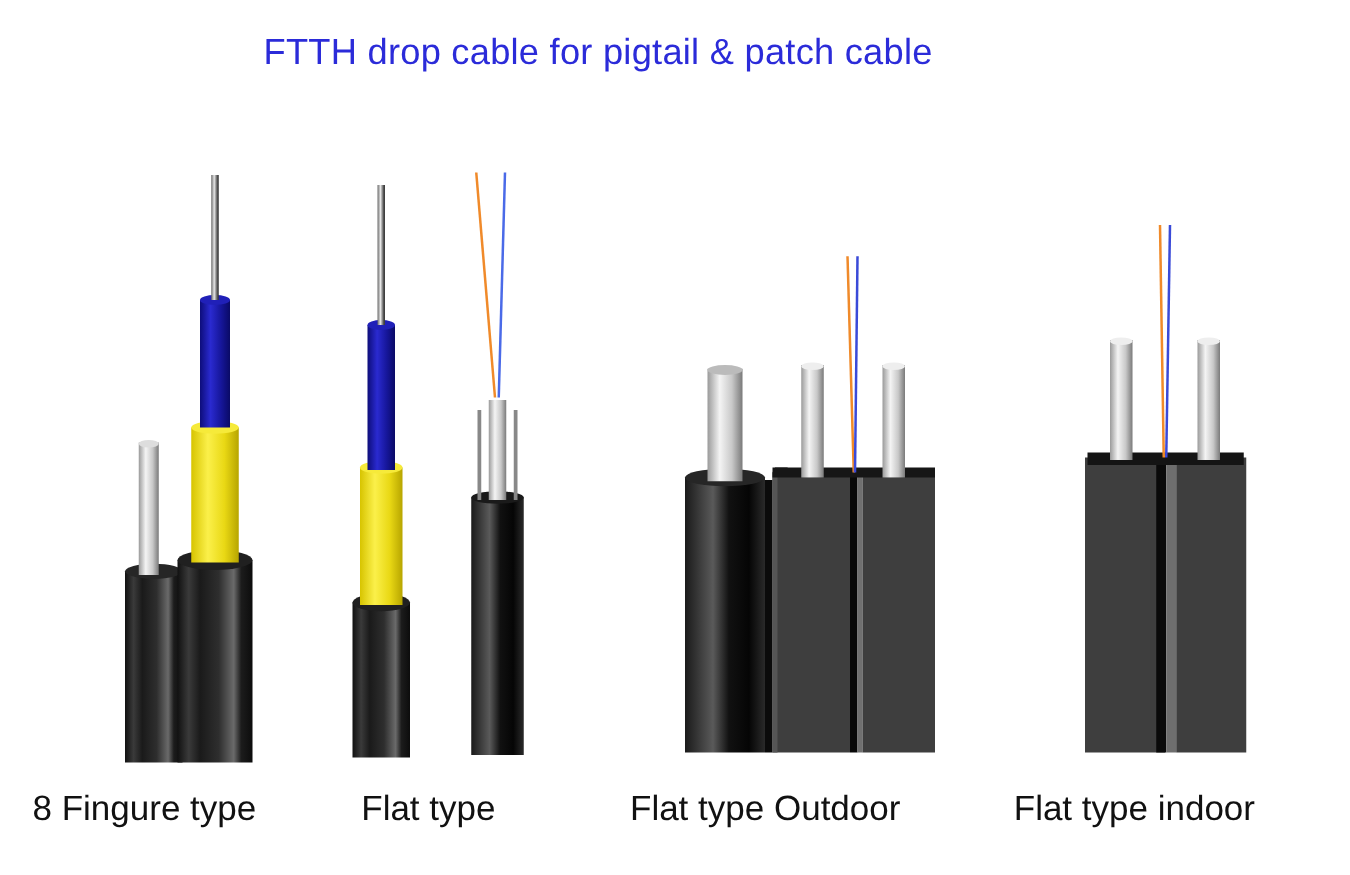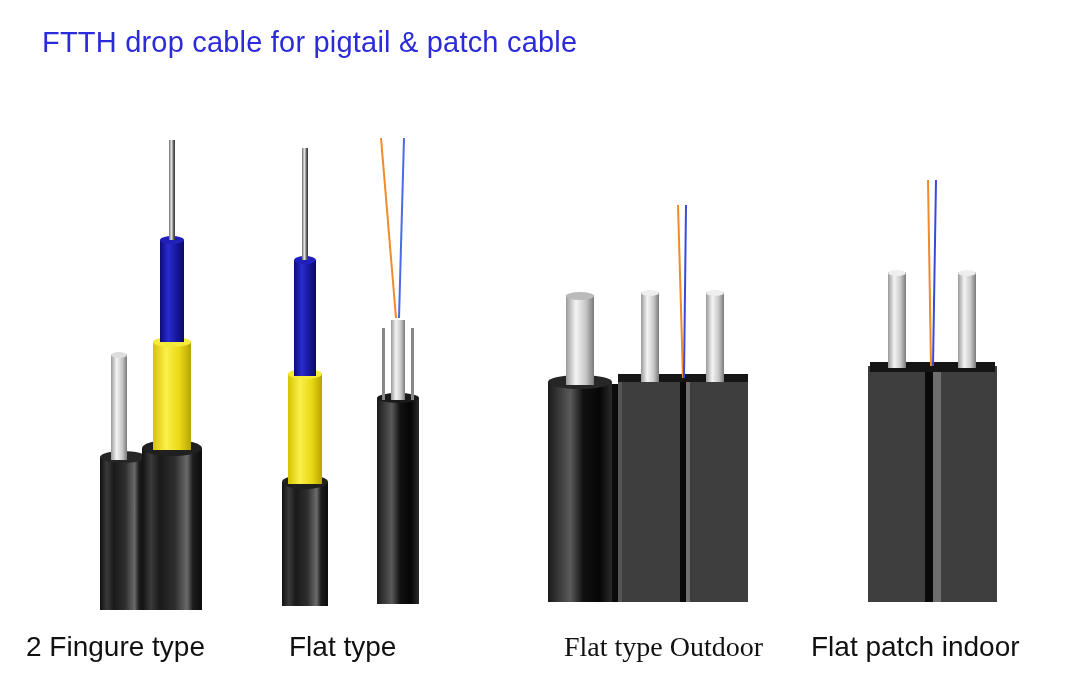--- a/index.html
+++ b/index.html
@@ -1,17 +1,17 @@
 <!DOCTYPE html>
 <html><head>
 <meta charset="utf-8">
 <style>
   html,body{margin:0;padding:0;background:#ffffff;}
   body{width:1080px;height:700px;position:relative;overflow:hidden;font-family:"Liberation Sans",sans-serif;}
-  .title{position:absolute;left:0;top:26px;width:957px;text-align:left;font-size:29px;color:#2b2bd9;letter-spacing:0.2px;padding-left:42px;}
+  .title{position:absolute;left:0;top:26px;width:957px;text-align:center;font-size:29px;color:#2b2bd9;letter-spacing:0.2px;}
   .illus{position:absolute;left:0;top:0;width:1080px;height:700px;}
   .label{position:absolute;top:631px;font-size:28px;color:#111111;white-space:nowrap;}
 </style>
 </head>
 <body>
 
 <div class="title">FTTH drop cable for pigtail &amp; patch cable</div>
 
 <svg class="illus" viewBox="0 0 1080 700" xmlns="http://www.w3.org/2000/svg">
   <defs>
@@ -118,16 +118,16 @@
     <rect x="870" y="362" width="125" height="10" fill="#141414"></rect>
     <rect x="888" y="272" width="18" height="96" fill="url(#gSteel)"></rect>
     <ellipse cx="897" cy="273" rx="9" ry="3" fill="#eee"></ellipse>
     <rect x="958" y="272" width="18" height="96" fill="url(#gSteel)"></rect>
     <ellipse cx="967" cy="273" rx="9" ry="3" fill="#eee"></ellipse>
     <line x1="928" y1="180" x2="931" y2="366" stroke="#f08a2a" stroke-width="2"></line>
     <line x1="936" y1="180" x2="933" y2="366" stroke="#3a4ad8" stroke-width="2"></line>
   </g>
 </svg>
 
-<div class="label" style="left:26px;">2 Fingure type</div>
+<div class="label" style="left:26px;">8 Fingure type</div>
 <div class="label" style="left:289px;">Flat type</div>
-<div class="label" style="left:564px;font-family:Liberation Serif, serif;">Flat type Outdoor</div>
-<div class="label" style="left:811px;">Flat patch indoor</div>
+<div class="label" style="left:504px;">Flat type Outdoor</div>
+<div class="label" style="left:811px;">Flat type indoor</div>
 
 </body></html>

